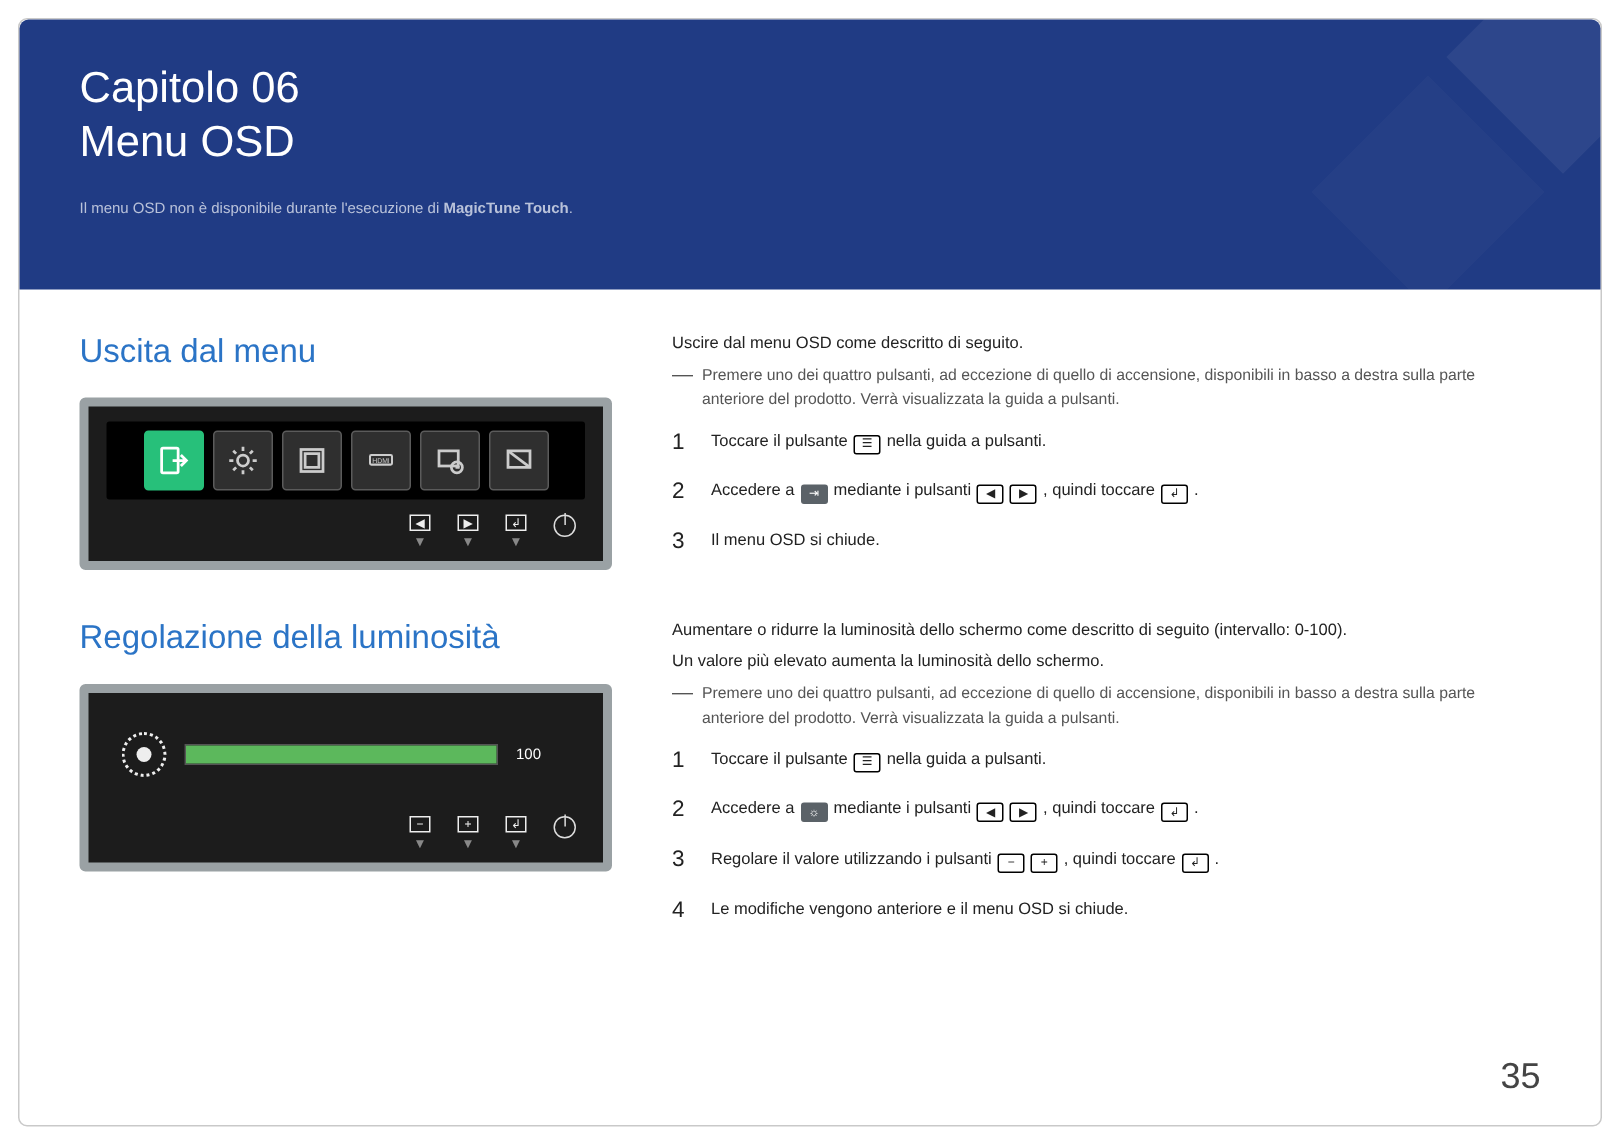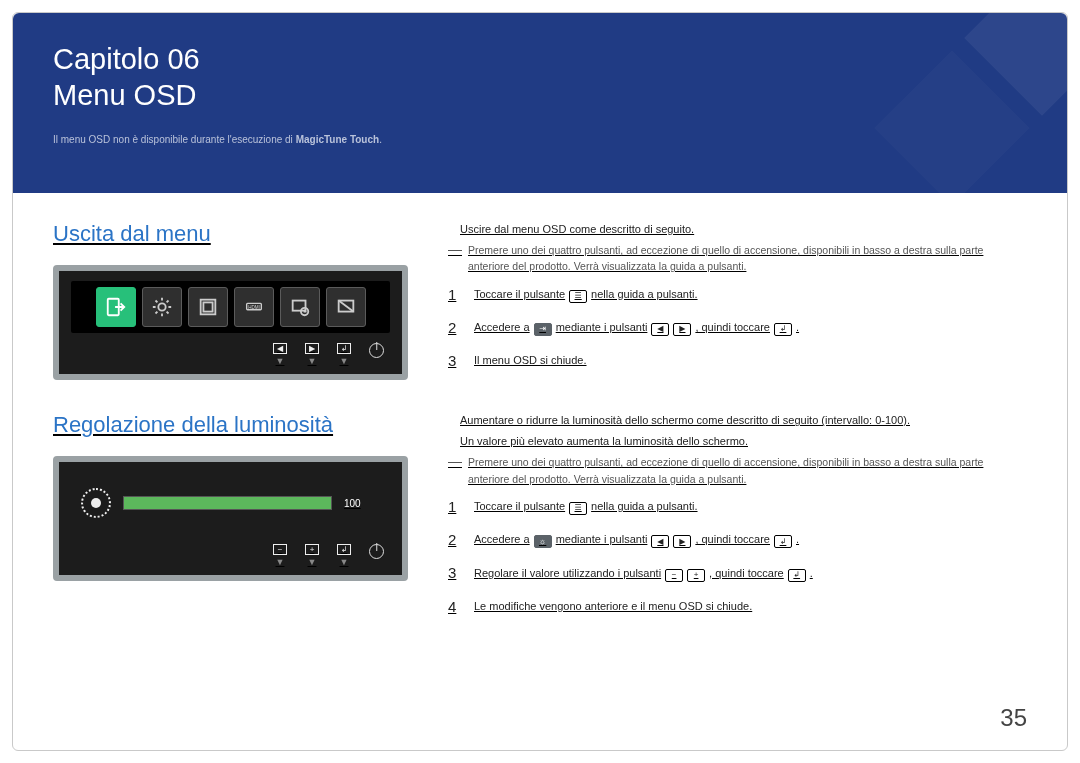--- a/index.html
+++ b/index.html
@@ -40,27 +40,27 @@
     content:"";
     position:absolute;
     width:110px;height:110px;
     background: rgba(255,255,255,0.05);
     transform: rotate(45deg);
   }
   .header-deco::before { right: -30px; top: -30px; background: rgba(255,255,255,0.12);}
   .header-deco::after { right: 60px; top: 60px; }
   .content {
     position: absolute;
-    top: 208px; left: 40px; right: 40px; bottom: 40px; text-decoration: underline;
+    top: 208px; left: 40px; right: 40px; bottom: 40px;
   }
   .row { display: flex; gap: 40px; margin-bottom: 30px; }
   .left-col { width: 355px; flex: 0 0 355px; }
   .right-col { flex: 1; font-size: 11px; color: #222; line-height: 1.55; }
   h2.section-title { color: #2b74c6; font-size: 22px; font-weight: 500; margin-bottom: 18px; }
-  .right-col p { margin-bottom: 4px; margin-left: 12px; }
+  .right-col p { margin-bottom: 4px; }
   .dash-line { display: flex; align-items: flex-start; gap: 6px; margin: 4px 0 8px 0;}
   .dash-line .dash { flex: 0 0 12px; font-size: 14px; color:#555; line-height: 1; }
   .dash-line .txt { font-size: 10.5px; color: #555; }
   .steps { margin-top: 6px; }
   .step { display: flex; gap: 14px; align-items: center; margin-bottom: 10px; font-size: 11px; }
   .step .num { font-size: 15px; font-weight: 400; width: 12px; color:#222; }
   .step .body { display: flex; align-items: flex-end; flex-wrap: wrap; gap: 4px; }
   .inline-icon {
     display: inline-flex;
     align-items: center; justify-content: center;

